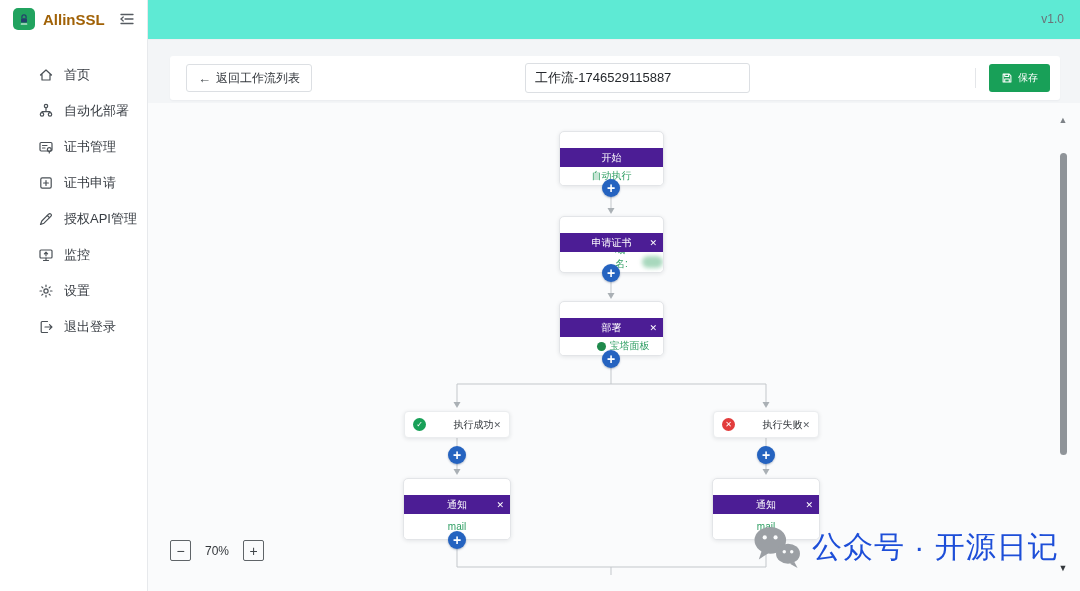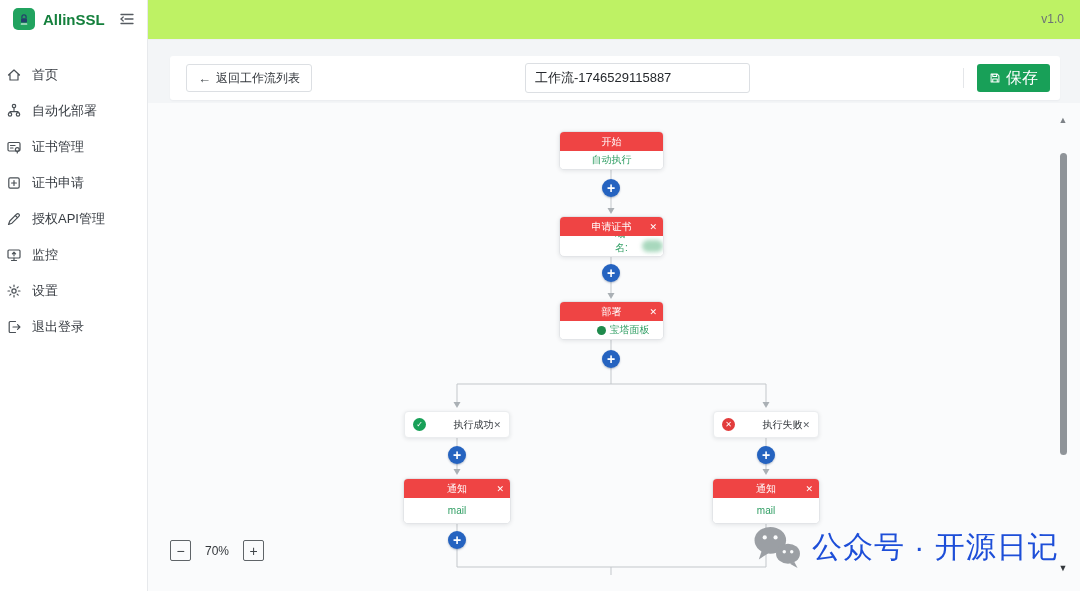--- a/index.html
+++ b/index.html
@@ -4,49 +4,49 @@
 <style>
   * { margin:0; padding:0; box-sizing:border-box; }
   html,body { width:1080px; height:591px; }
   body { font-family:"Liberation Sans","DejaVu Sans",sans-serif; background:#fff; overflow:hidden; position:relative; }
 
   
   .sidebar { position:absolute; left:0; top:0; width:148px; height:591px; background:#fff; border-right:1px solid #e7e9ec; z-index:20; }
   .logo-row { height:32px; display:flex; align-items:center; padding:0 12px 0 13px; margin-top:3px; }
   .logo-badge { width:22px; height:22px; background:#21a35f; border-radius:5px; display:flex; align-items:center; justify-content:center; flex:none; position:relative; }
   .logo-badge svg { display:block; }
-  .logo-text { font-size:15px; font-weight:bold; color:#15803d; margin-left:8px; flex:1; }
+  .logo-text { font-size:15px; font-weight:bold; color:#a16207; margin-left:8px; flex:1; }
   .collapse-btn { width:16px; height:16px; color:#565b61; cursor:pointer; flex:none; }
   .menu { padding-top:22px; }
-  .menu-item { height:36px; display:flex; align-items:center; padding-left:6px; cursor:pointer; color:#383d43; }
+  .menu-item { height:36px; display:flex; align-items:center; padding-left:38px; cursor:pointer; color:#383d43; }
   .menu-item .mi-icon { width:16px; height:16px; margin-right:10px; flex:none; color:#4a5056; }
   .menu-item .mi-label { font-size:13px; }
 
   
-  .topbar { position:absolute; left:148px; top:0; right:0; height:40px; background:#bef264; border-bottom:1px solid #eef0f2; z-index:10; }
+  .topbar { position:absolute; left:148px; top:0; right:0; height:40px; background:#5eead4; border-bottom:1px solid #eef0f2; z-index:10; }
   .version { position:absolute; right:16px; top:12px; font-size:12px; color:#6c7177; }
 
   
   .main { position:absolute; left:148px; top:40px; right:0; bottom:0; background:#f3f5f7; }
 
   .toolbar-card { position:absolute; left:22px; right:20px; top:16px; height:44px; background:#fff; border-radius:3px; box-shadow:0 1px 2px rgba(20,35,50,.04); }
   .back-btn { position:absolute; left:16px; top:8px; height:28px; padding:0 11px; display:inline-flex; align-items:center; gap:5px; border:1px solid #dcdfe3; border-radius:3px; background:#fff; font-size:12px; color:#33373c; cursor:pointer; }
   .back-arrow { font-size:13px; color:#43484d; }
   .wf-name-input { position:absolute; left:355px; top:7px; width:225px; height:30px; border:1px solid #dcdfe3; border-radius:3px; padding:0 9px; font-size:13px; color:#26292d; font-family:"Liberation Sans",sans-serif; background:#fff; }
   .save-wrap { position:absolute; right:10px; top:8px; display:flex; align-items:center; gap:13px; }
   .save-divider { width:1px; height:20px; background:#e4e6e9; }
-  .save-btn { height:28px; padding:0 12px; background:#18a058; color:#fff; border:none; border-radius:3px; font-size:16px; display:inline-flex; align-items:center; gap:5px; cursor:pointer; }
+  .save-btn { height:28px; padding:0 12px; background:#18a058; color:#fff; border:none; border-radius:3px; font-size:10px; display:inline-flex; align-items:center; gap:5px; cursor:pointer; }
   .save-btn svg { display:block; }
 
   
   .canvas { position:absolute; left:0; top:63px; right:0; bottom:0; background:#fafbfc; overflow:hidden; }
   .lines-svg { position:absolute; left:0; top:0; z-index:1; }
 
   .node-card { position:absolute; width:105px; background:#fff; border:1px solid #e3e5e8; border-radius:5px; overflow:hidden; box-shadow:0 1px 4px rgba(15,30,40,.10); cursor:pointer; z-index:2; }
-  .node-head { height:19px; background:#ef4444; color:#fff; font-size:10px; display:flex; align-items:center; justify-content:center; position:relative; }
+  .node-head { height:19px; background:#4c1d95; color:#fff; font-size:10px; display:flex; align-items:center; justify-content:center; position:relative;margin-top:16px; }
   .node-close { position:absolute; right:6px; top:0; height:19px; display:flex; align-items:center; font-size:9px; color:#fff; cursor:pointer; }
   .node-body { display:flex; align-items:center; justify-content:center; font-size:10px; color:#2f9e63; background:#fff; gap:4px; }
   .blur-pill { display:inline-block; width:46px; height:12px; background:#a8d8bd; border-radius:7px; filter:blur(2px); margin-left:1px; }
   .bt-dot { width:9px; height:9px; border-radius:50%; background:#1f8a4c; display:inline-block; }
 
   .chain { position:absolute; left:411px; top:28px; width:105px; z-index:2; }
   .chain .node-card { left:0; }
 
   .plus-btn { position:absolute; width:18px; height:18px; border-radius:50%; background:#2563c0; color:#fff; display:flex; align-items:center; justify-content:center; font-size:14px; font-weight:bold; line-height:1; cursor:pointer; z-index:3; box-shadow:0 1px 2px rgba(10,40,90,.3); }
 

